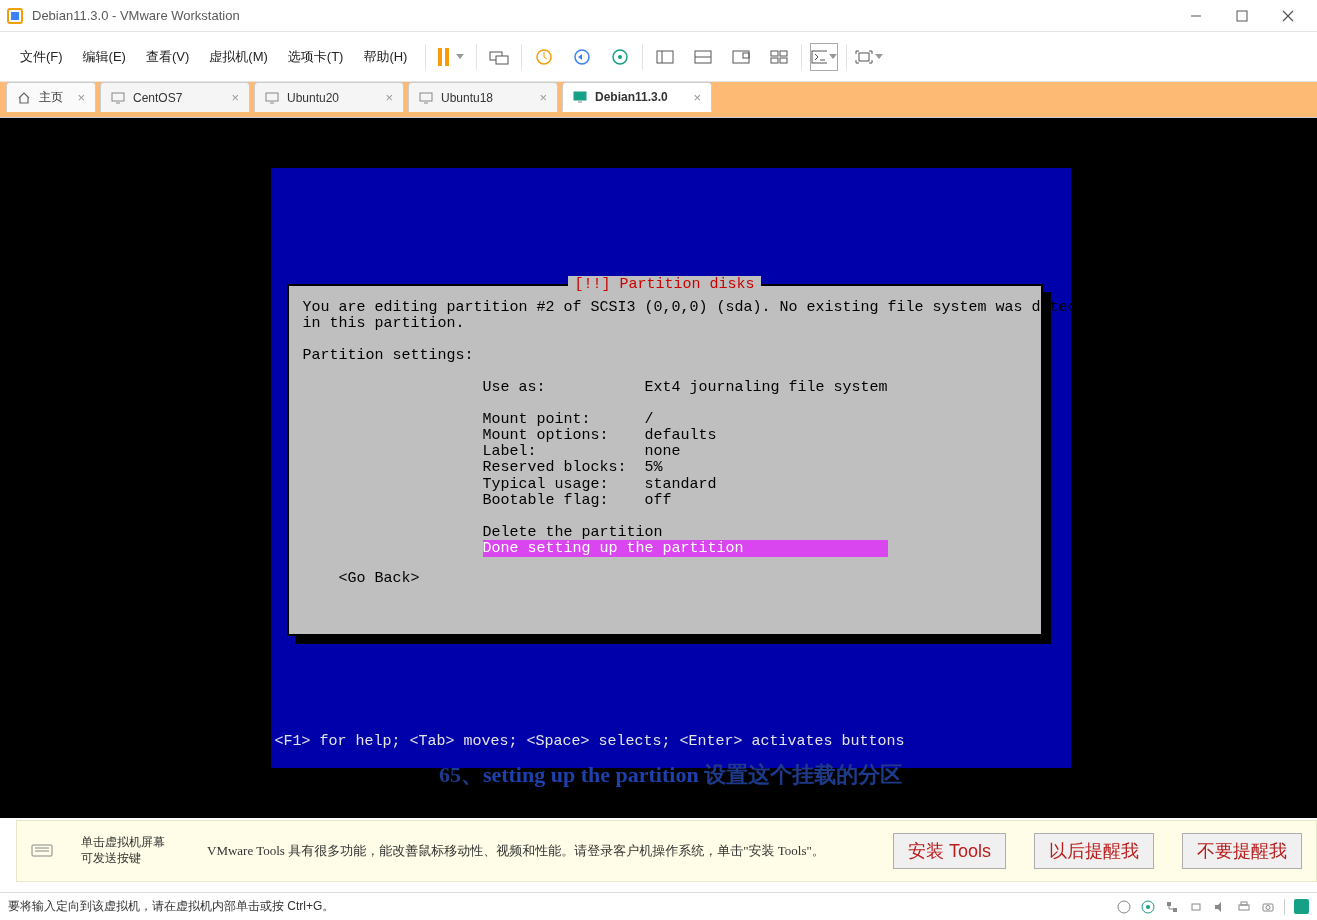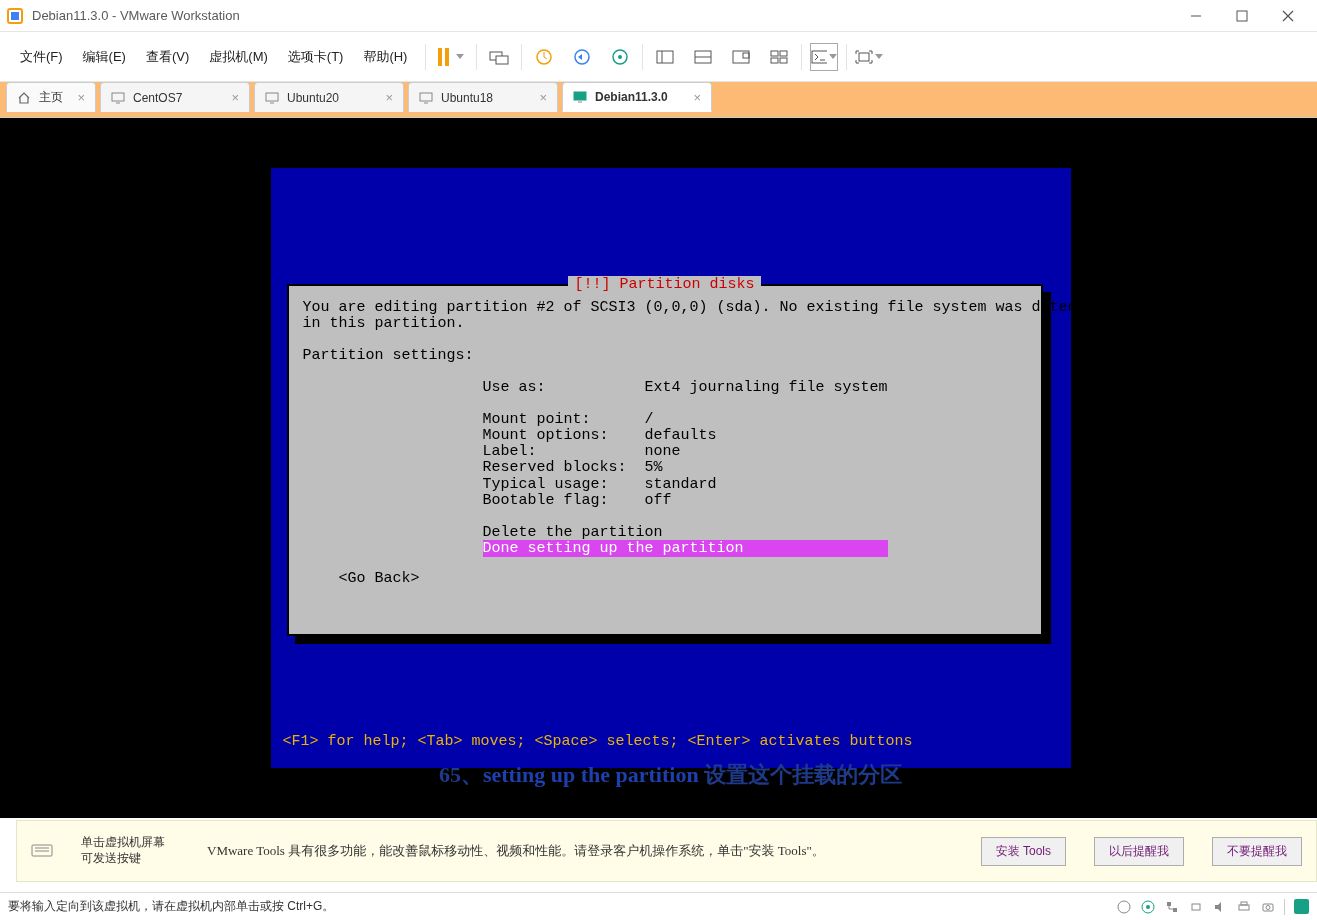--- a/index.html
+++ b/index.html
@@ -36,30 +36,30 @@
 
 .vm-area { position:absolute; left:0; top:118px; right:0; height: 700px; background:#000; display:flex; justify-content:center; }
 .console { width: 800px; height: 600px; margin-top: 50px; background:#0000aa; position:relative; font-family: "Courier New", monospace; font-size: 15px; color:#fff;margin-left:24px; }
 .dialog-shadow { position:absolute; left:24px; top:124px; width:756px; height:352px; background:#000; }
 .dialog { position:absolute; left:16px; top:116px; width:756px; height:352px; background:#bfbfbf; border:2px solid #000; color:#000; padding: 8px 14px; }
 .dialog-title-wrap { position:absolute; left:0; right:0; top:-10px; text-align:center; }
 .dialog-title { background:#bfbfbf; padding: 0 6px; color:#cc0000; display:inline; }
 .dialog-content { white-space: pre; line-height: 1.07; margin-top: 6px; }
 .sel-red { background:#d946ef; color:#fff;text-align:center; }
 .menu-item { display:inline; }
-.console-help { position:absolute; left:8px; bottom:18px; color:#eab308; padding-left:4px; }
+.console-help { position:absolute; left:0; bottom:18px; color:#e5e5e5; padding-left:4px; }
 .caption65 { position:absolute; left:0; right:0; bottom:-22px; text-align:center; color:#1e3a8a; font-family:"Microsoft YaHei"; font-size:22px; font-weight:bold; }
 .caption65 .en { color:#1e40af; }
 
 
 .yellowbar { position:absolute; left:16px; right:0; top:820px; height:62px; background:#fffde7; border:1px solid #e6e6c8; display:flex; align-items:center; padding: 0 14px; gap:28px; }
 .yellowbar .kbd-icon { width:22px; height:18px; }
 .yellowbar .msg1 { font-size:12px; line-height:1.3; color:#333; }
 .yellowbar .msg2 { font-size:13px; color:#333; flex:1; margin-left:14px;font-family:Liberation Serif, serif; }
-.ybtn { border:1px solid #adadad; background:#f0f0f0; padding:5px 14px; font-size:12px; color:#701a75; }
+.ybtn { border:1px solid #adadad; background:#f0f0f0; padding:5px 14px; font-size:18px; color:#b91c1c; }
 
 
 .statusbar { position:absolute; left:0; right:0; bottom:0; height:28px; background:#fff; border-top:1px solid #ddd; display:flex; align-items:center; padding:0 8px; font-size:12px; color:#333; }
 .statusbar .stext { flex:1; }
 .sicons { display:flex; gap:9px; align-items:center; }
 .sicons .si { width:15px; height:15px; display:flex; align-items:center; justify-content:center; color:#777; }
 .sicons .si.teal { color:#16a085; background:#16a085; border-radius:2px; }
 
 svg { display:block; }
 </style>

